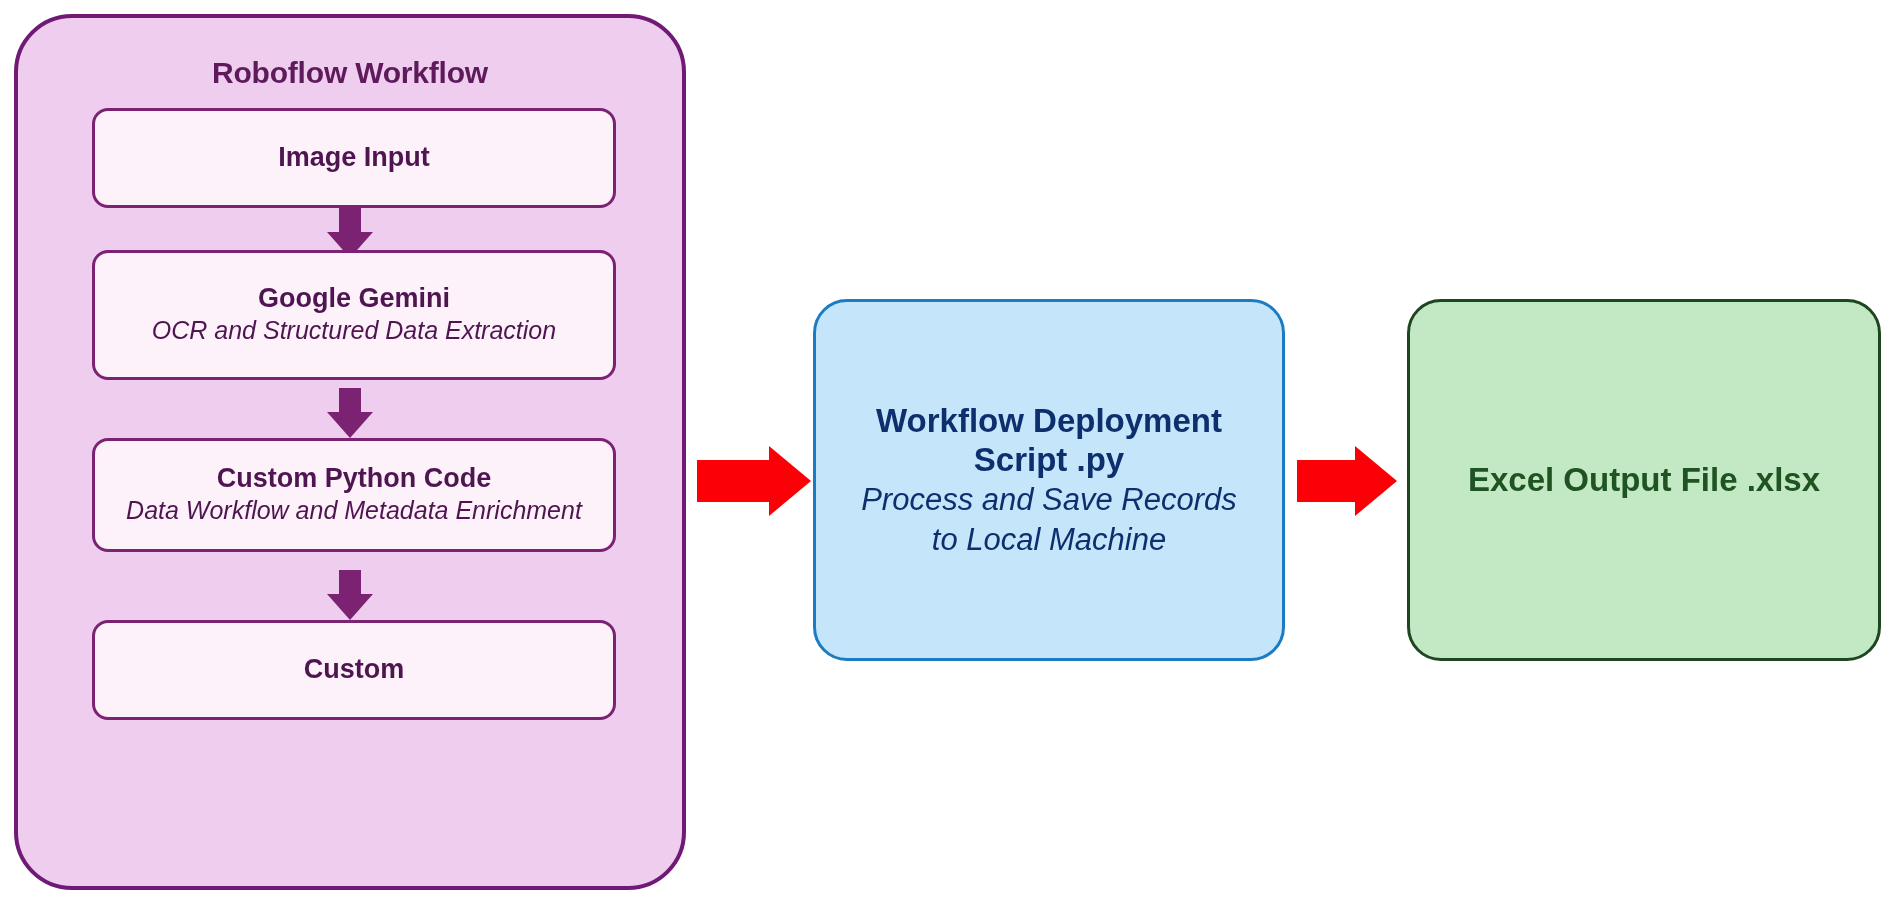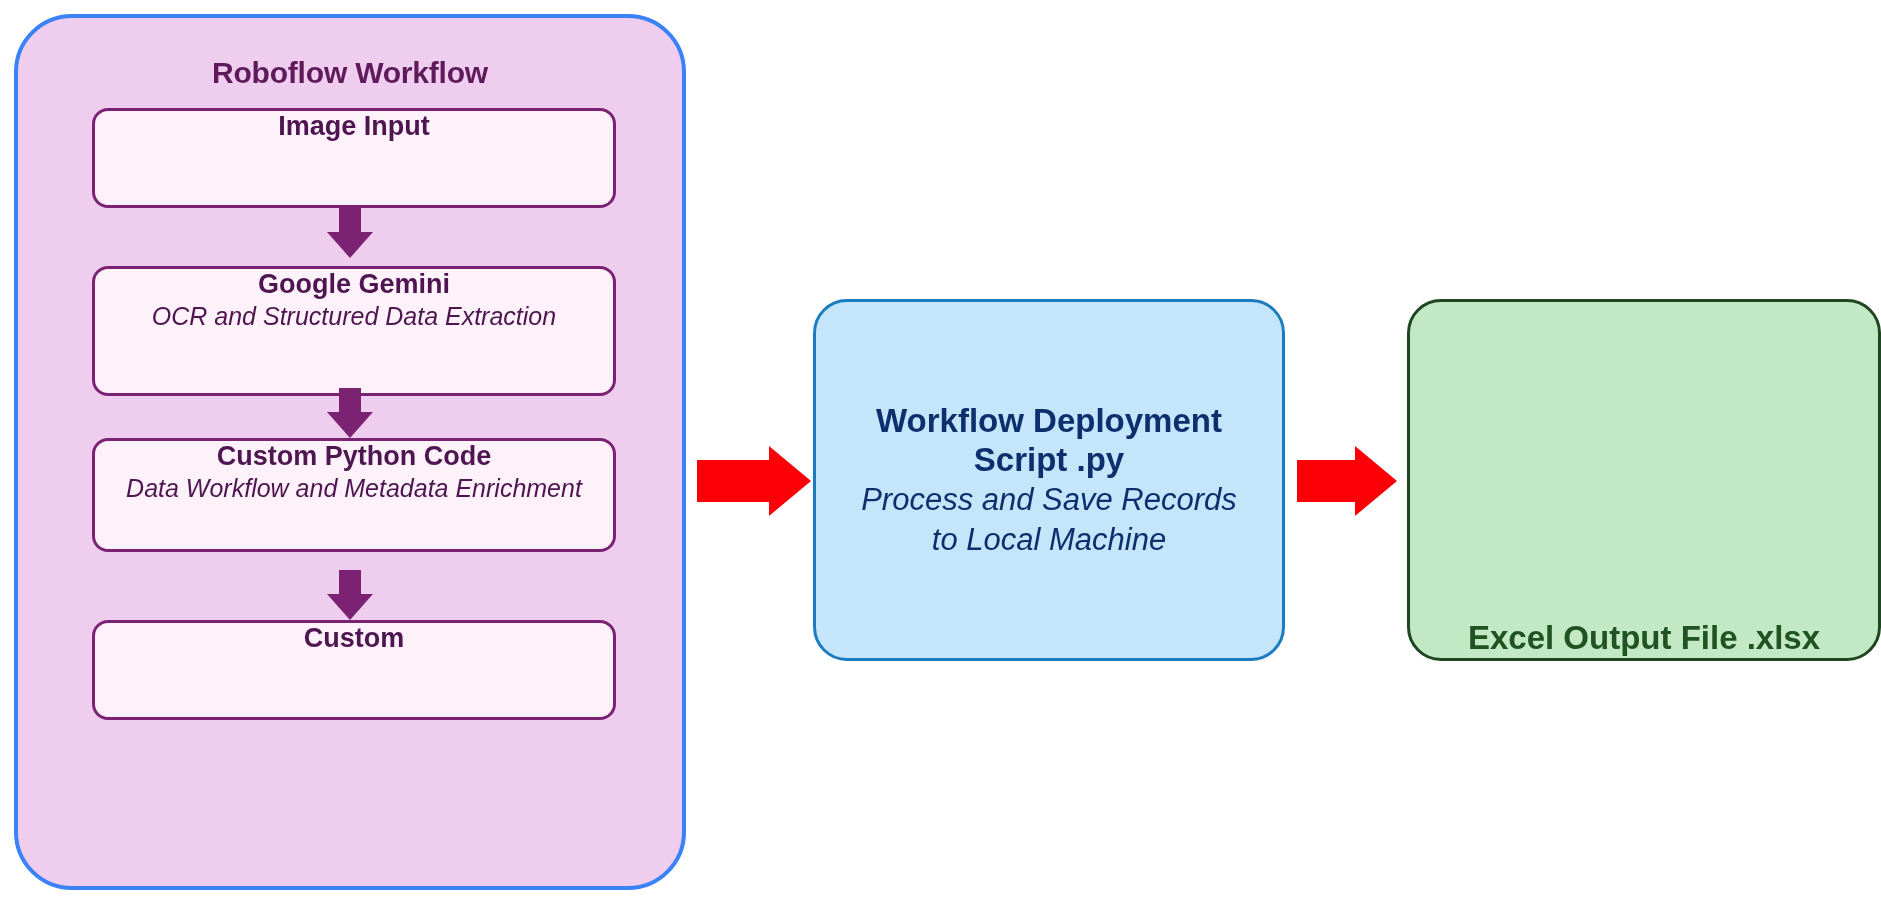--- a/index.html
+++ b/index.html
@@ -12,21 +12,21 @@
   }
   .stage{position:absolute;left:0;top:0;width:1881px;height:905px;}
 
   
   .wf-container{
     position:absolute;
     left:14px;top:14px;
     width:672px;height:876px;
     box-sizing:border-box;
     background:#efcdee;
-    border:4px solid #3b82f6;
+    border:4px solid #701a75;
     border-radius:58px;
   }
   .wf-title{
     position:absolute;
     left:0;top:38px;width:100%;
     text-align:center;
     font-size:30px;
     font-weight:bold;
     color:#5f1a5c;
     letter-spacing:-0.2px;
@@ -37,39 +37,40 @@
     position:absolute;
     left:74px;
     width:524px;
     box-sizing:border-box;
     background:#fdf1fa;
     border:3px solid #7b2273;
     border-radius:16px;
     display:flex;
     flex-direction:column;
     align-items:center;
+    justify-content:center;
     text-align:center;
     color:#5f1a5c;
   }
   .step-title{
     font-size:27px;
     font-weight:bold;
     line-height:1.18;
     color:#4e1550;
   }
   .step-sub{
     font-size:25px;
     font-style:italic;
     line-height:1.26;
     color:#4e1550;
     padding:0 14px;
   }
 
   .step-1{top:90px;height:100px;}
-  .step-2{top:248px;height:130px;}
+  .step-2{top:232px;height:130px;}
   .step-3{top:420px;height:114px;}
   .step-4{top:602px;height:100px;}
 
   
   .v-arrow{
     position:absolute;
     left:50%;
     transform:translateX(-50%);
     width:46px;
   }
@@ -120,21 +121,20 @@
     color:#0d2f6e;
     padding:0 32px;
   }
   .card-output{
     left:1407px;top:299px;
     width:474px;height:362px;
     background:#c2e8c4;
     border:3px solid #1e4620;
     color:#1f5422;
     padding:0 18px;
-    justify-content:flex-end;
   }
 
   
   .h-arrow{
     position:absolute;
     display:flex;
     align-items:center;
     height:70px;
   }
   .h-arrow .shaft{

